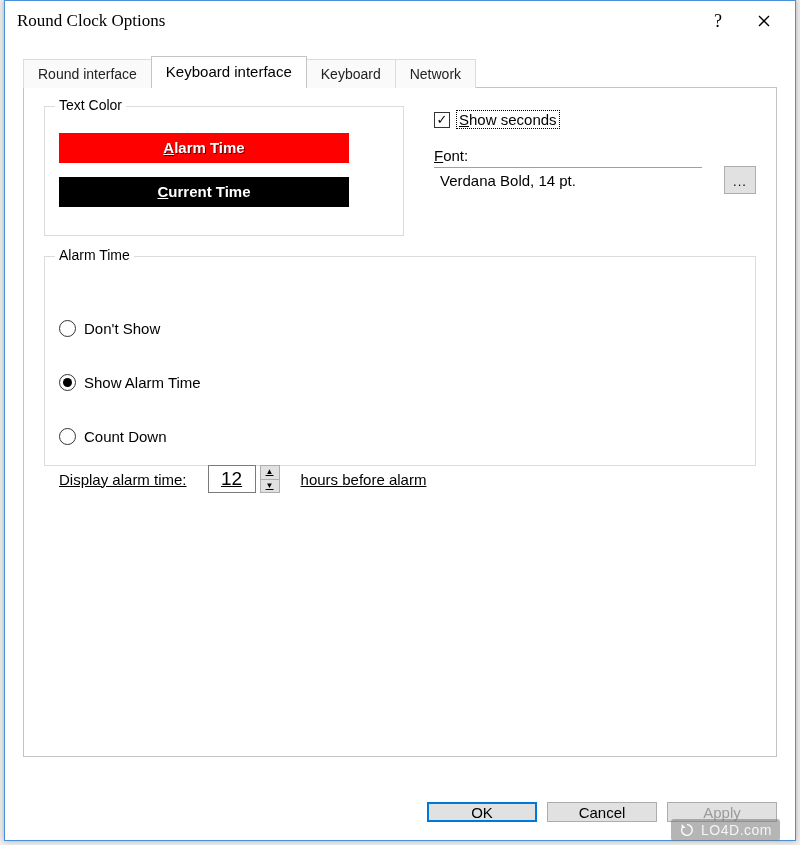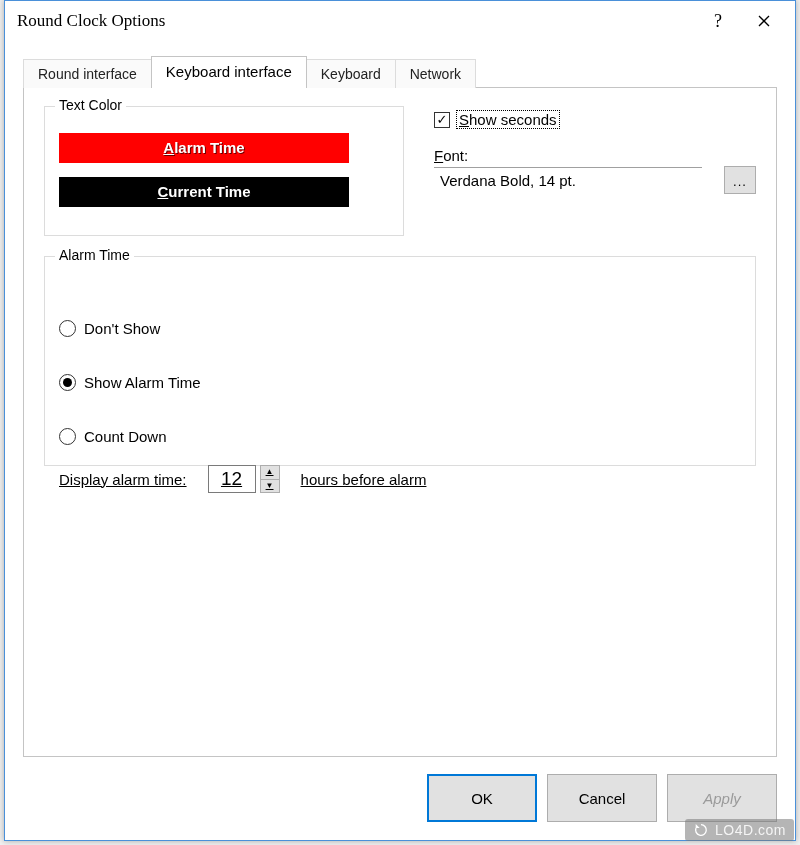--- a/index.html
+++ b/index.html
@@ -225,39 +225,38 @@
 
   
   .button-row {
     position: absolute;
     right: 18px;
     bottom: 18px;
     display: flex;
     gap: 10px;
   }
   .btn {
-    width: 110px; height: 48px;
+    width: 110px; height: 20px;
     background: #e1e1e1;
     border: 1px solid #adadad;
     display:flex; align-items:center; justify-content:center;
     font-size: 15px;
     color:#000;
   }
   .btn.primary {
     border: 2px solid #0078d7;
     background: #e1e1e1;
   }
   .btn.disabled {
     color: #9a9a9a;
-    font-style: italic;
   }
 
   .watermark {
     position: absolute;
-    right: 6px; bottom: 4px;
+    right: 20px; bottom: 4px;
     display:flex; align-items:center; gap:6px;
     color: rgba(255,255,255,0.85);
     background: rgba(120,120,120,0.55);
     padding: 3px 8px;
     border-radius: 3px;
     font-size: 14px;
     font-weight: 500;
     letter-spacing: 0.5px;
   }
   .watermark .spin {

